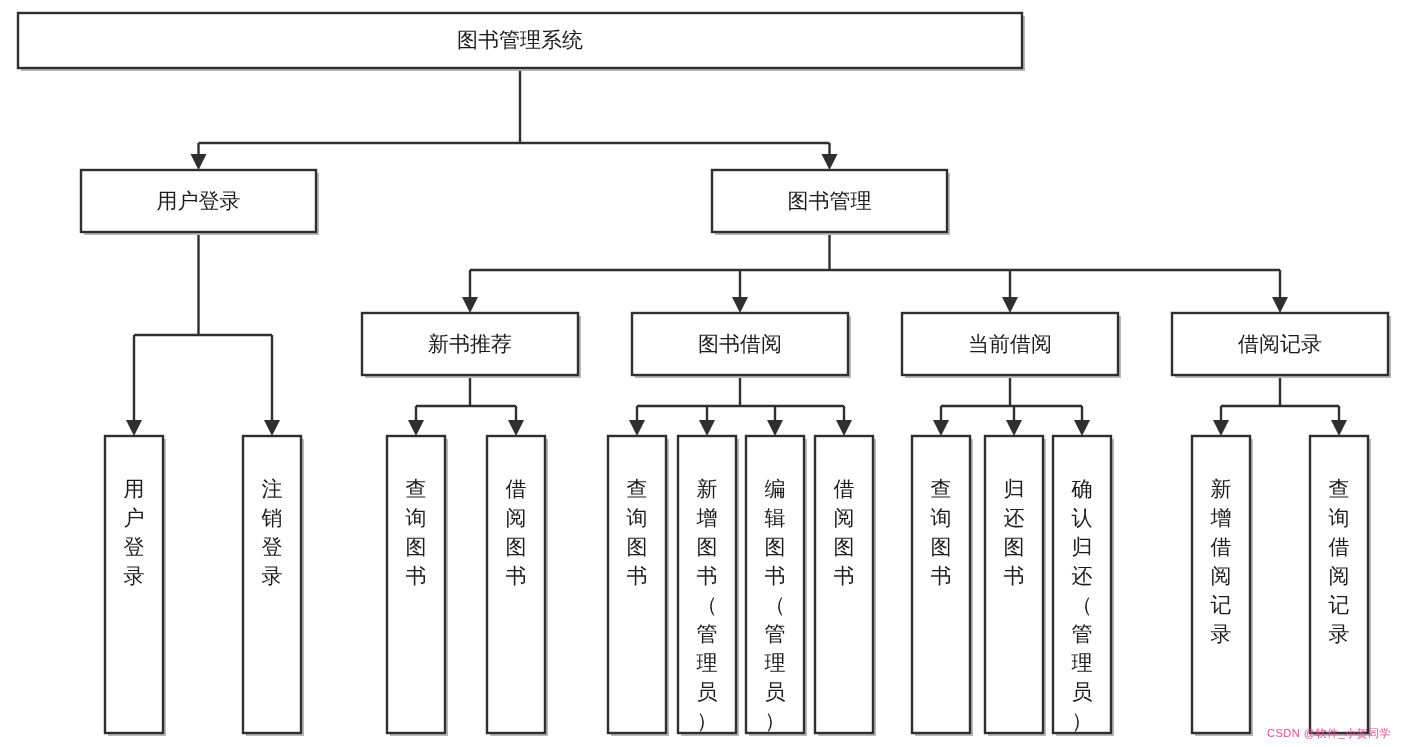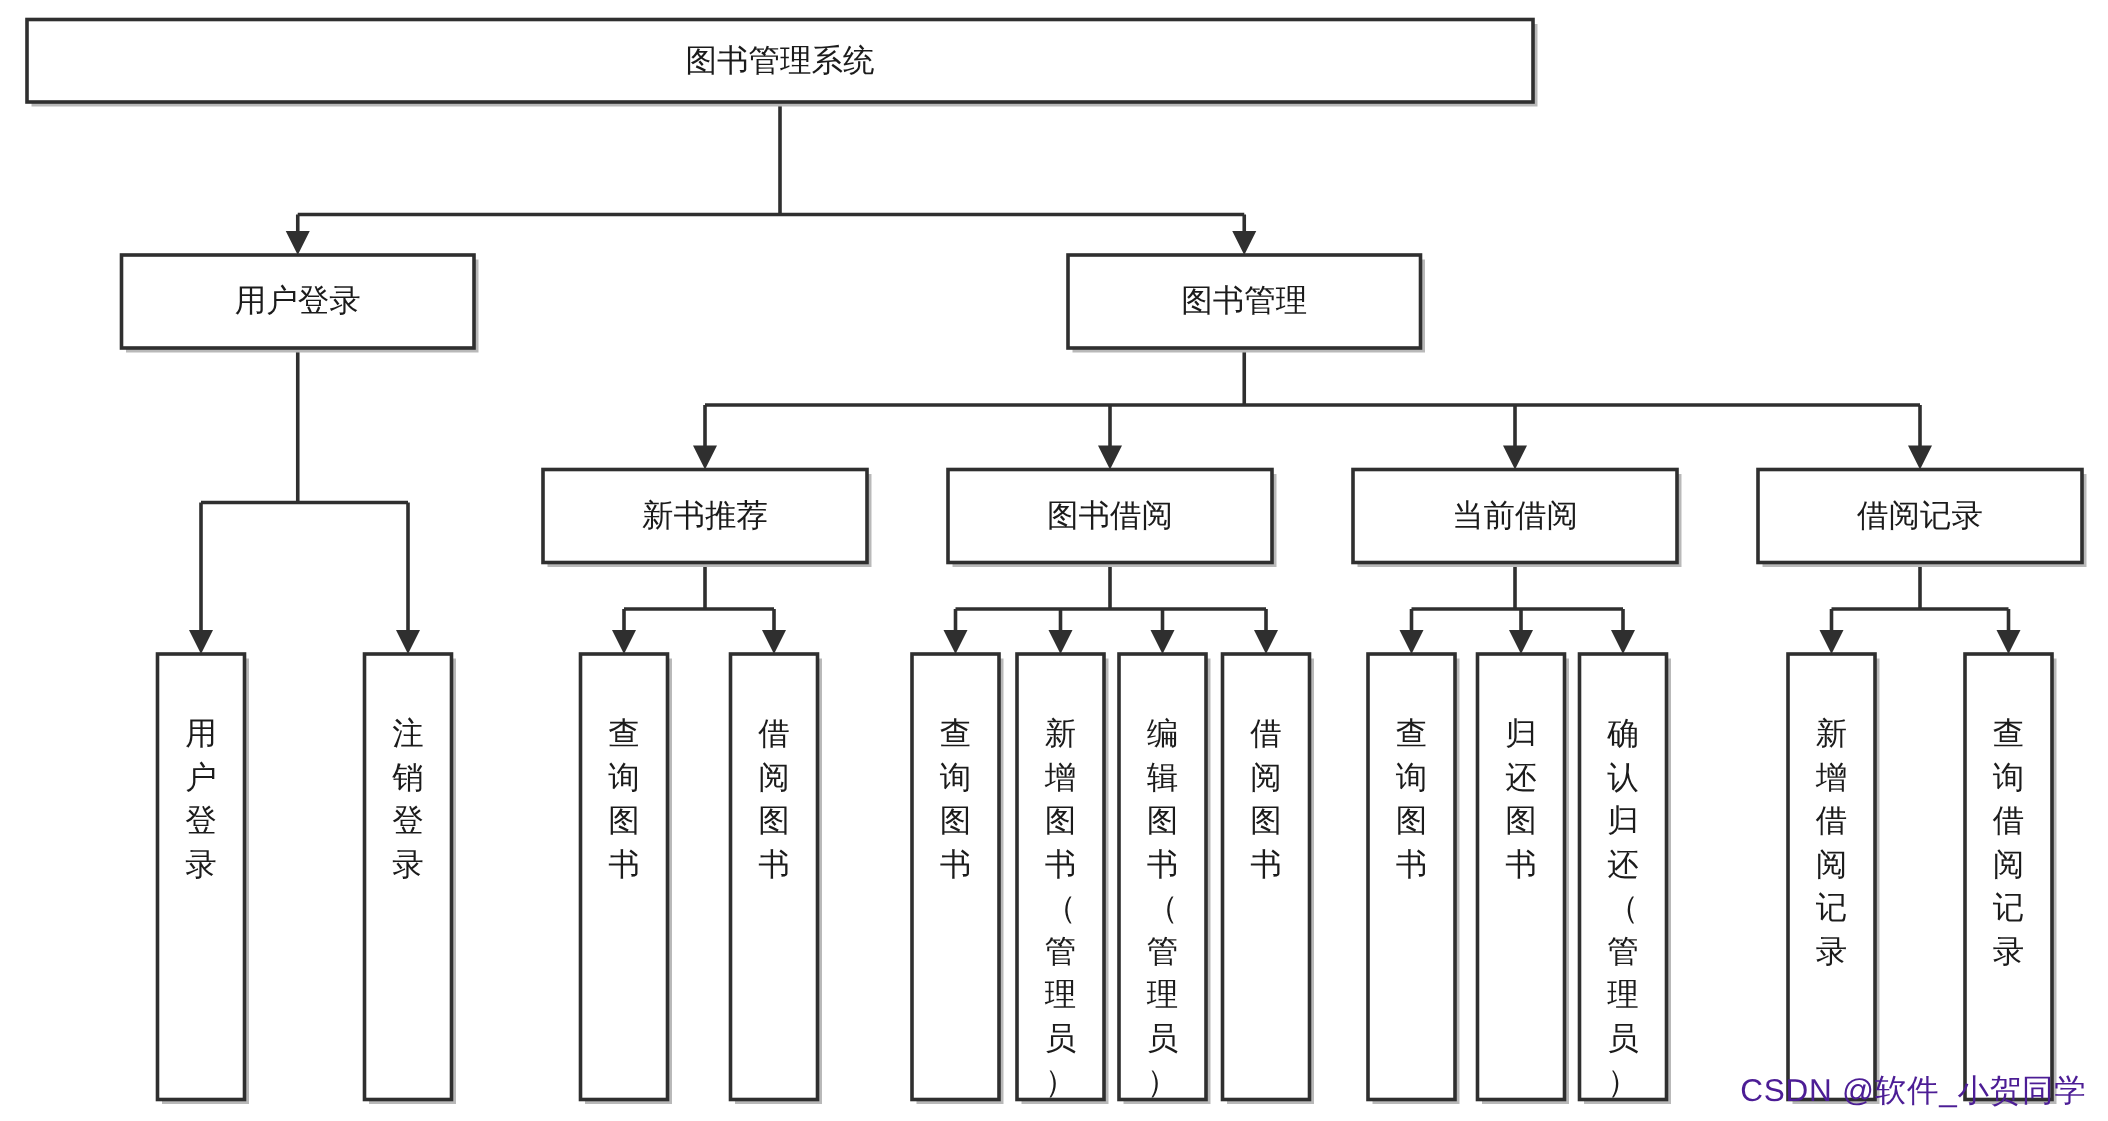--- a/index.html
+++ b/index.html
@@ -58,22 +58,22 @@
     fill: #1b1b1b;
     font-family: "Liberation Sans", "DejaVu Sans", sans-serif;
     font-size: 21px;
     text-anchor: middle;
   }
   .watermark {
     position: absolute;
     right: 14px;
     bottom: 6px;
     font-family: "Liberation Sans", "DejaVu Sans", sans-serif;
-    font-size: 21px;
-    color: #4c1d95;
+    font-size: 11px;
+    color: #ec4899;
     letter-spacing: 0.5px;
     white-space: nowrap;
     pointer-events: none;
   }
 </style>
 </head>
 <body>
 
 <div id="diagram-root">
   <svg id="flow" viewBox="0 0 1405 747">

